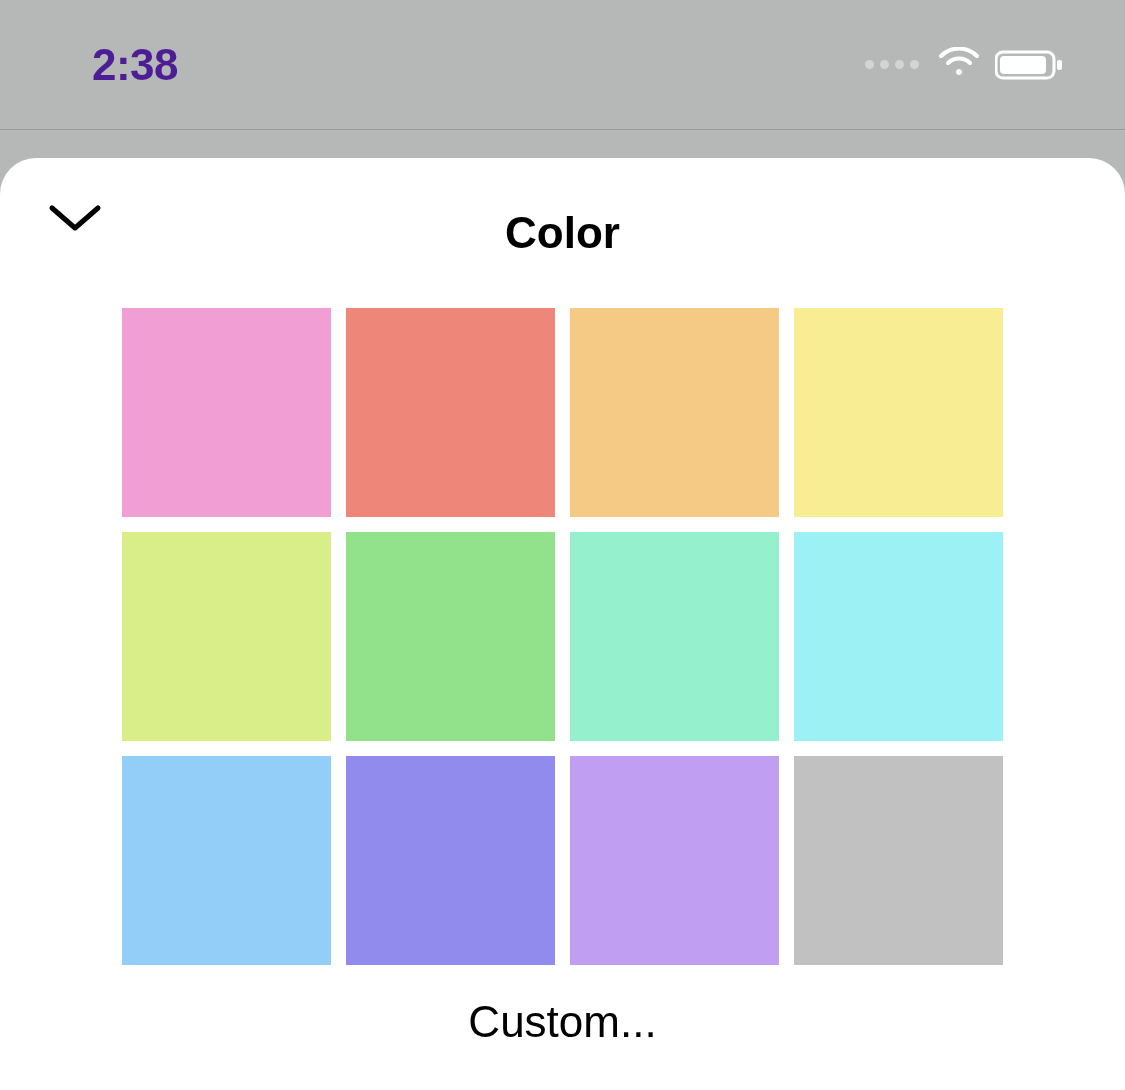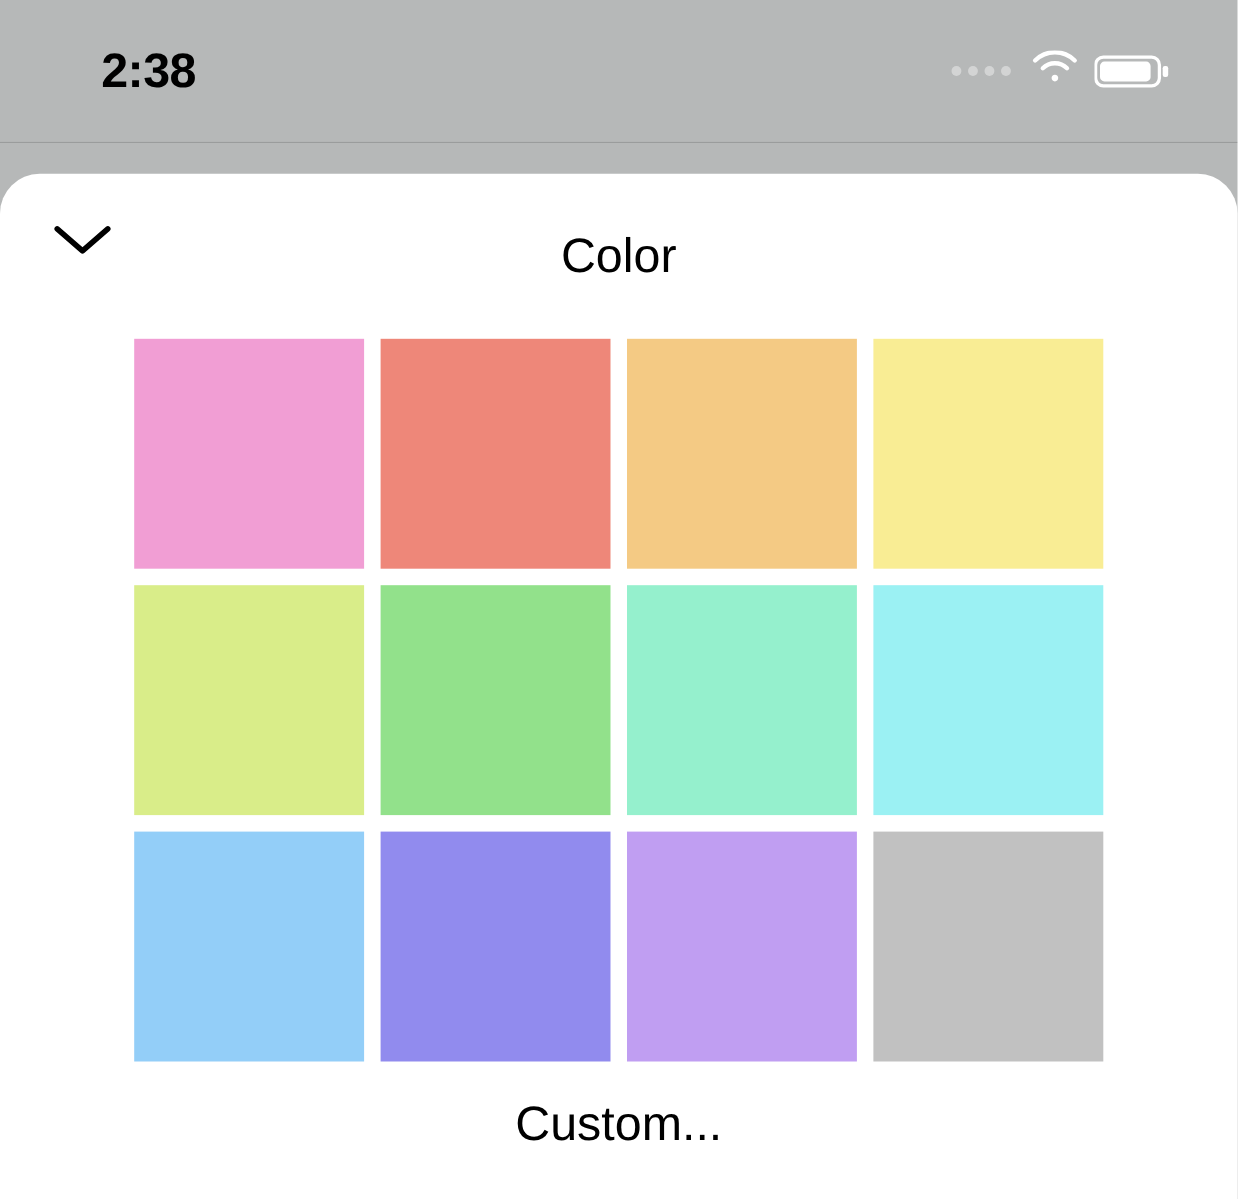--- a/index.html
+++ b/index.html
@@ -16,21 +16,21 @@
     }
     .status-bar {
       height: 130px;
       display: flex;
       justify-content: space-between;
       align-items: center;
       padding: 0 60px 0 92px;
       border-bottom: 1px solid #9a9c9c;
     }
     .status-time {
-      color: #000000;
+      color: #4c1d95;
       font-size: 44px;
       font-weight: 600;
       letter-spacing: -0.5px;
       text-align: right;
     }
     .status-icons {
       display: flex;
       align-items: center;
       gap: 14px;
     }
@@ -70,21 +70,21 @@
       justify-content: center;
     }
     .close-chevron {
       position: absolute;
       left: 48px;
       top: 44px;
       cursor: pointer;
     }
     .sheet-title {
       font-size: 44px;
-      font-weight: 400;
+      font-weight: 700;
       color: #000000;
     }
     .color-grid {
       display: grid;
       grid-template-columns: repeat(4, 209px);
       grid-template-rows: repeat(3, 209px);
       gap: 15px;
       justify-content: center;
       padding: 0 119px;
     }

